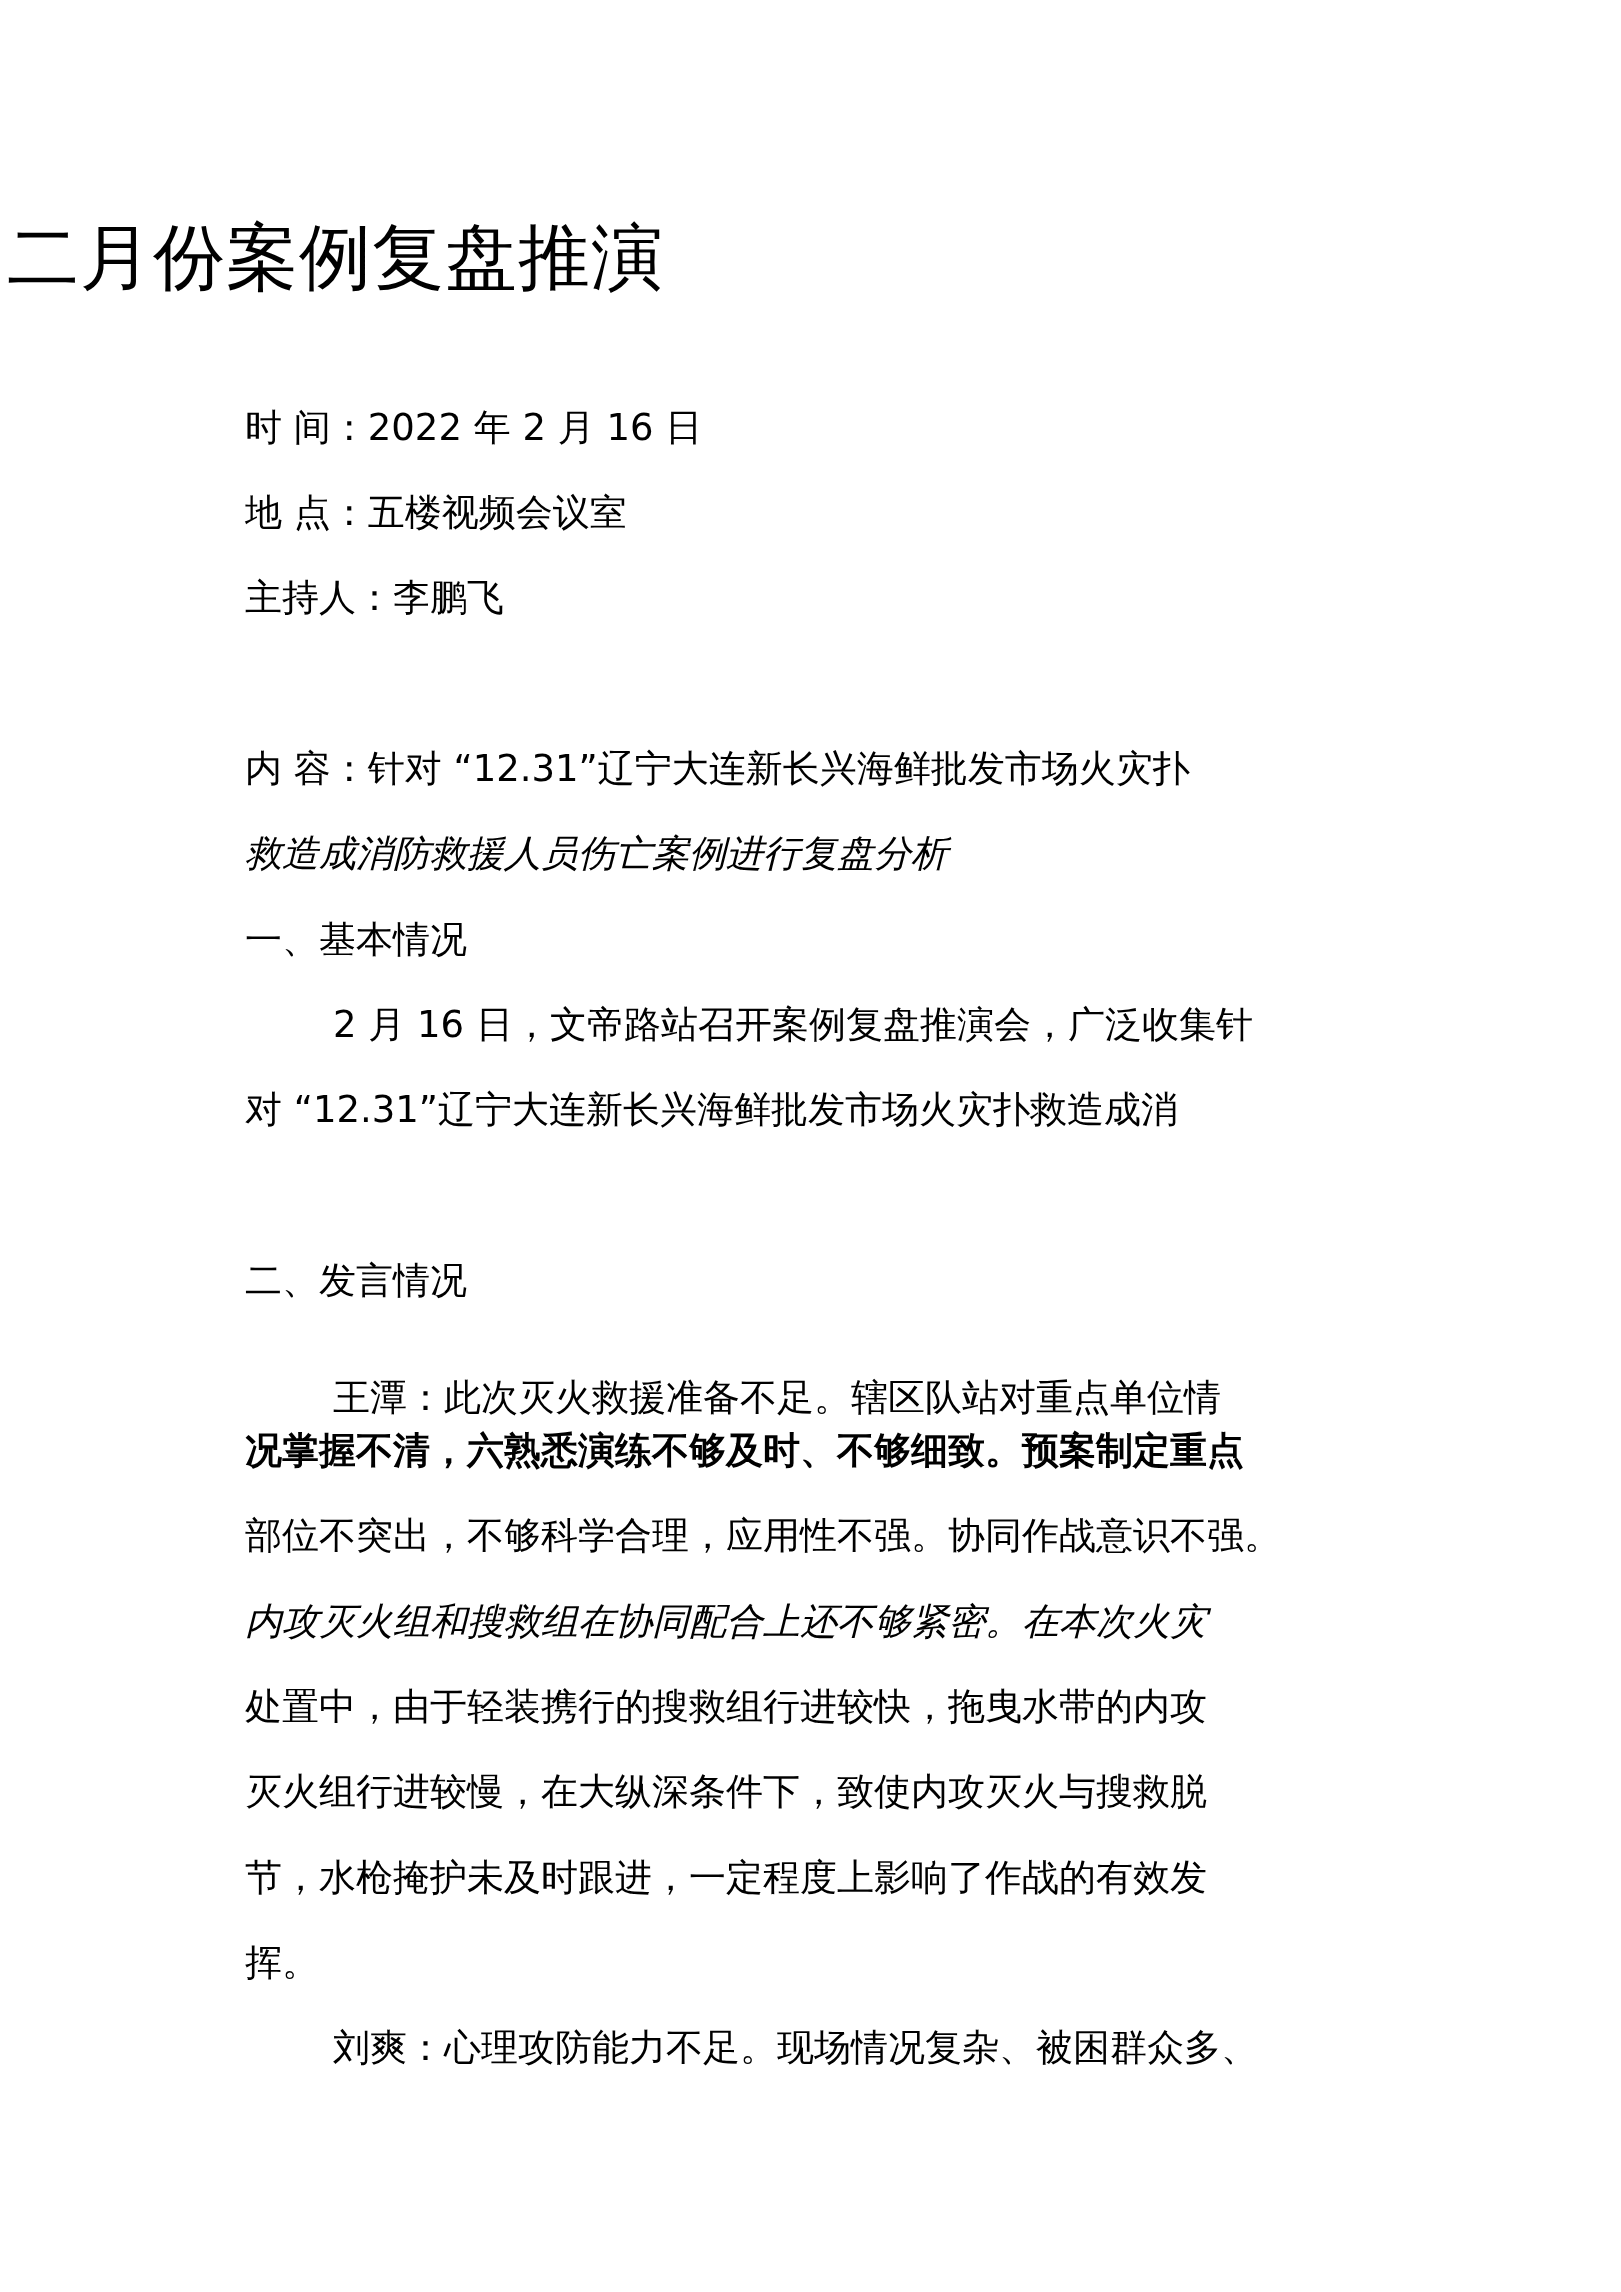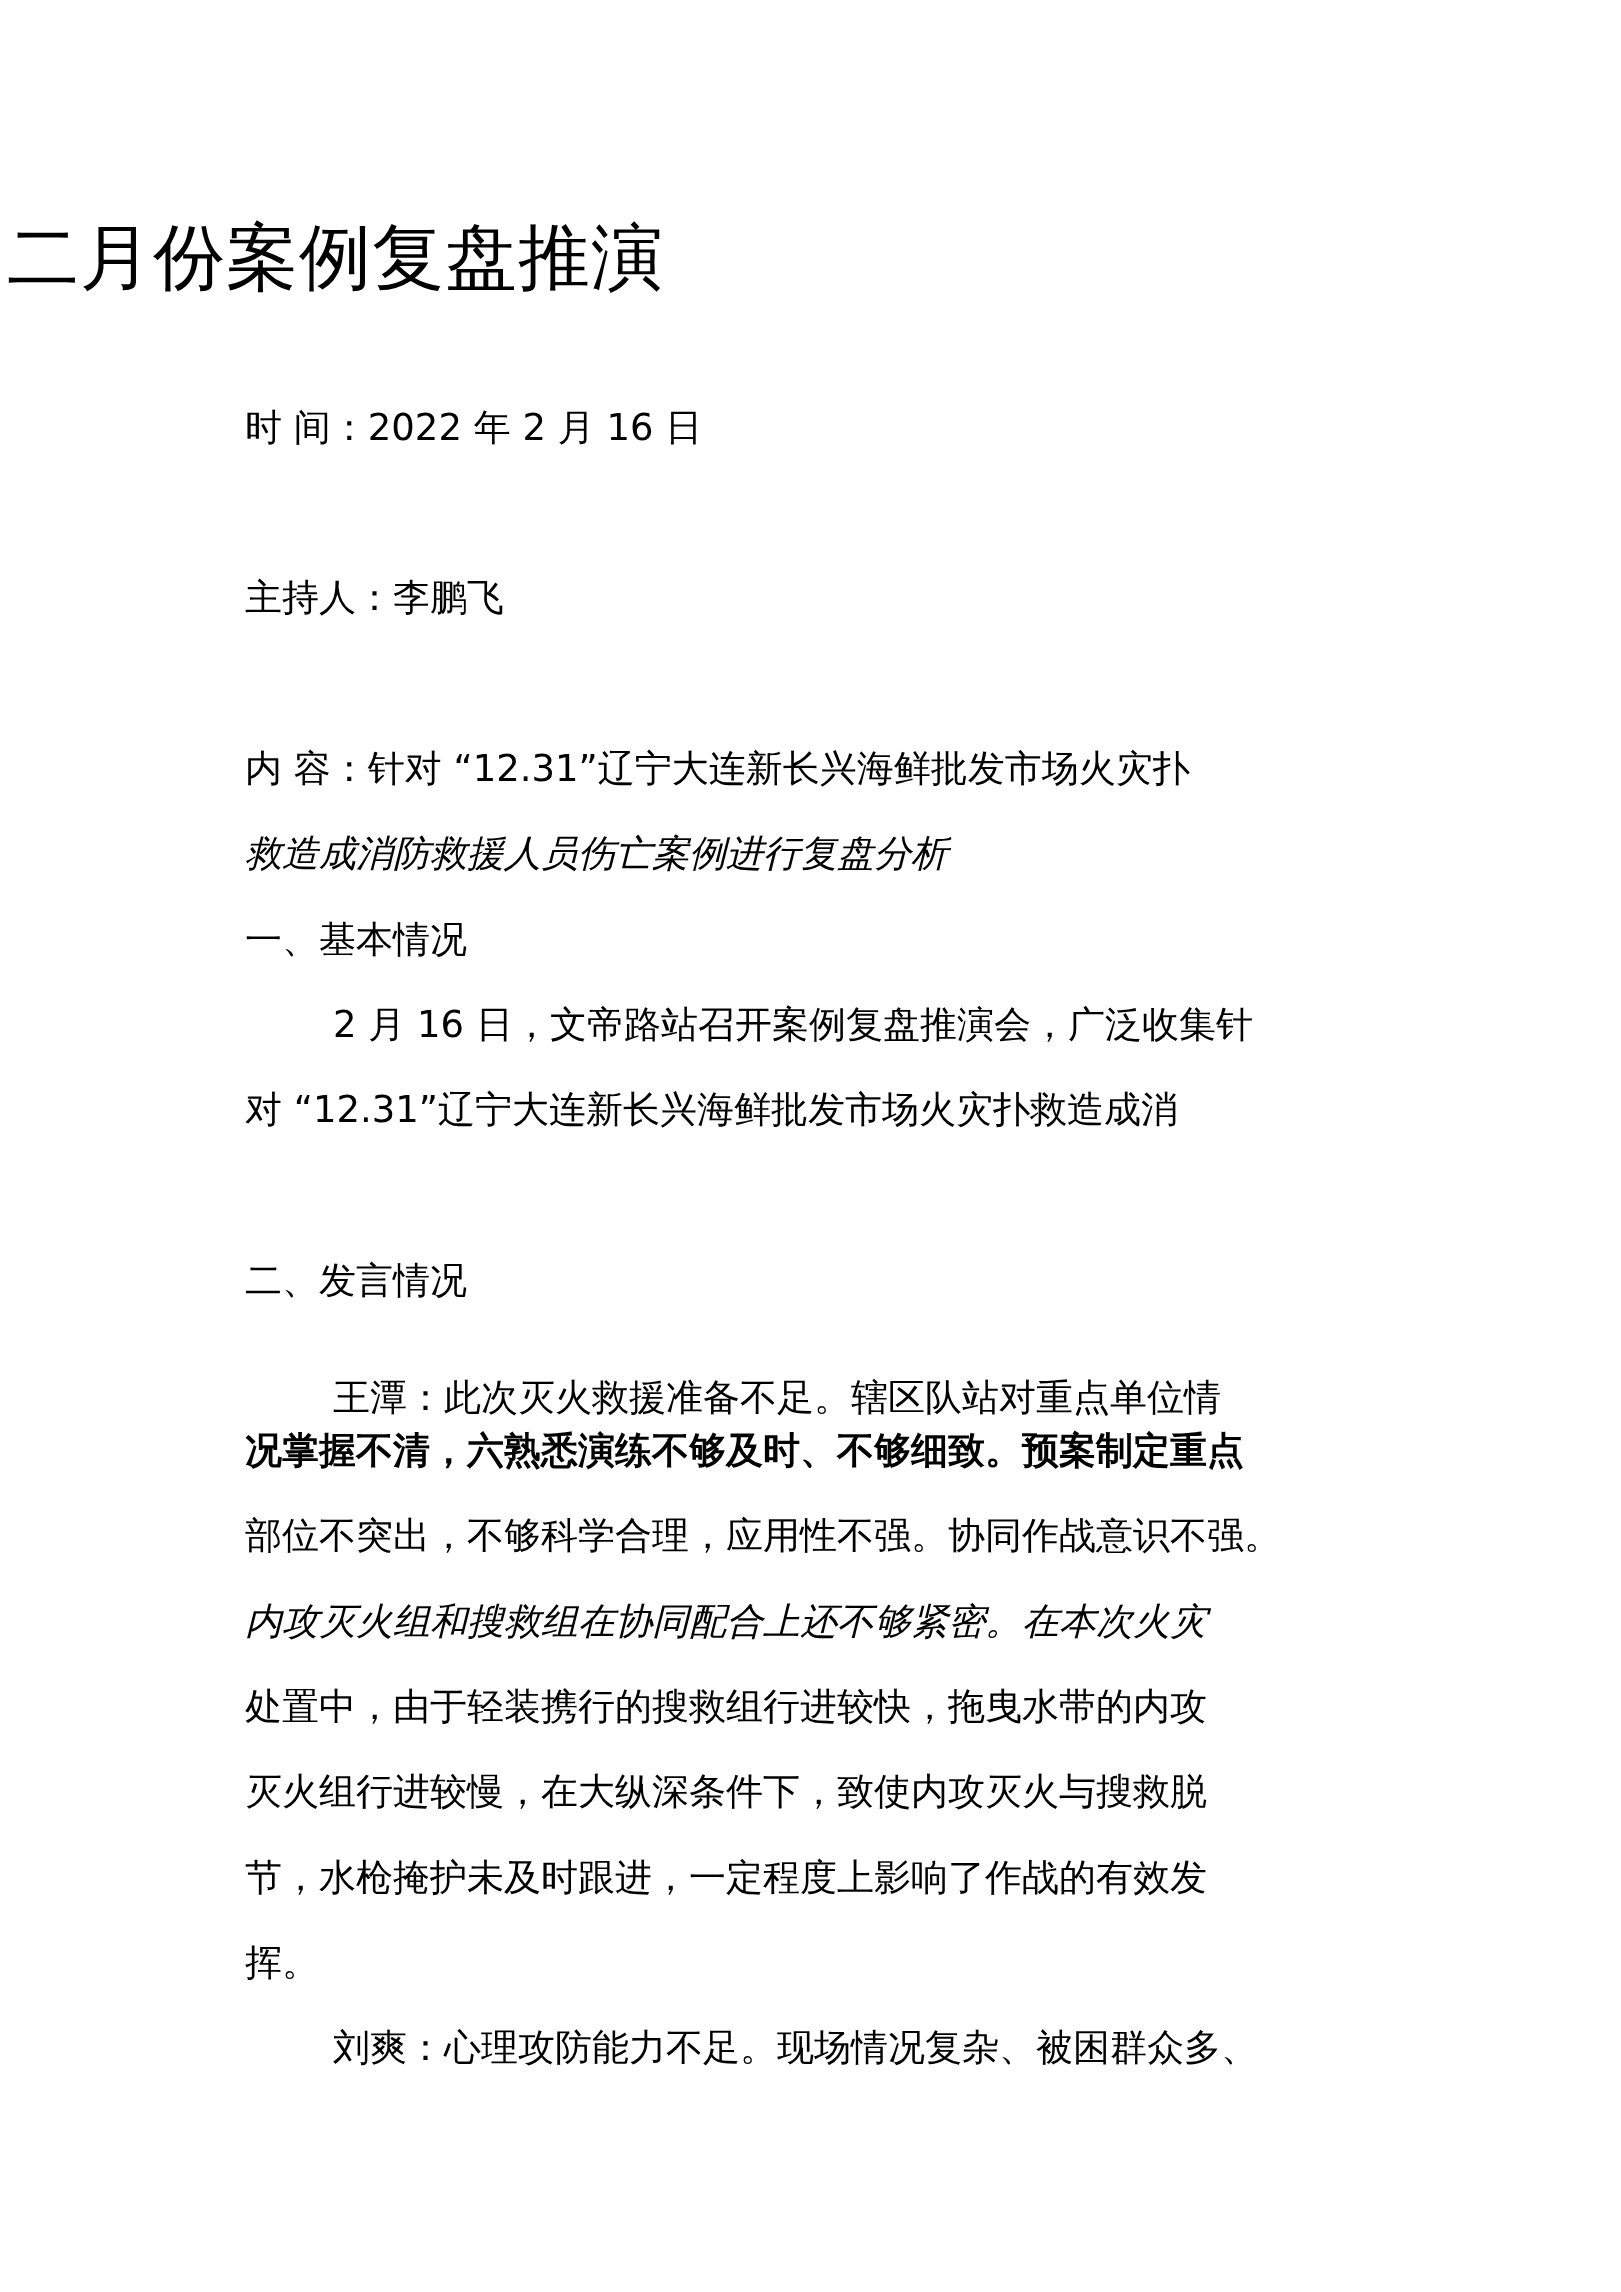--- a/index.html
+++ b/index.html
@@ -48,20 +48,23 @@
 <body>
 
 <div class="page">
 
   <div class="title">二月份案例复盘推演</div>
 
   <div class="line" style="top:398px;">
     <span>时  间：</span><span>2022 年 2 月 16 日</span>
   </div>
 
+  <div class="line" style="top:483px;">
+    <span>地  点：</span><span>五楼视频会议室</span>
+  </div>
 
   <div class="line" style="top:568px;">
     <span>主持人：</span><span>李鹏飞</span>
   </div>
 
 
   <div class="line" style="top:739px;">
     <span>内  容：</span><span>针对 “12.31”辽宁大连新长兴海鲜批发市场火灾扑</span>
   </div>
   <div class="line" style="top:824px;font-style:italic;">救造成消防救援人员伤亡案例进行复盘分析</div>

